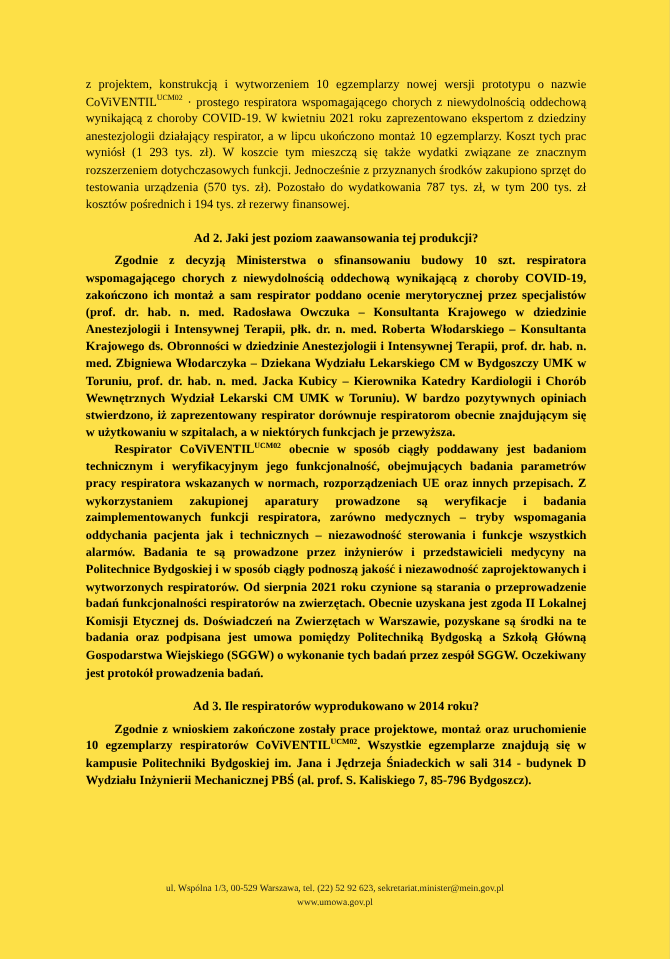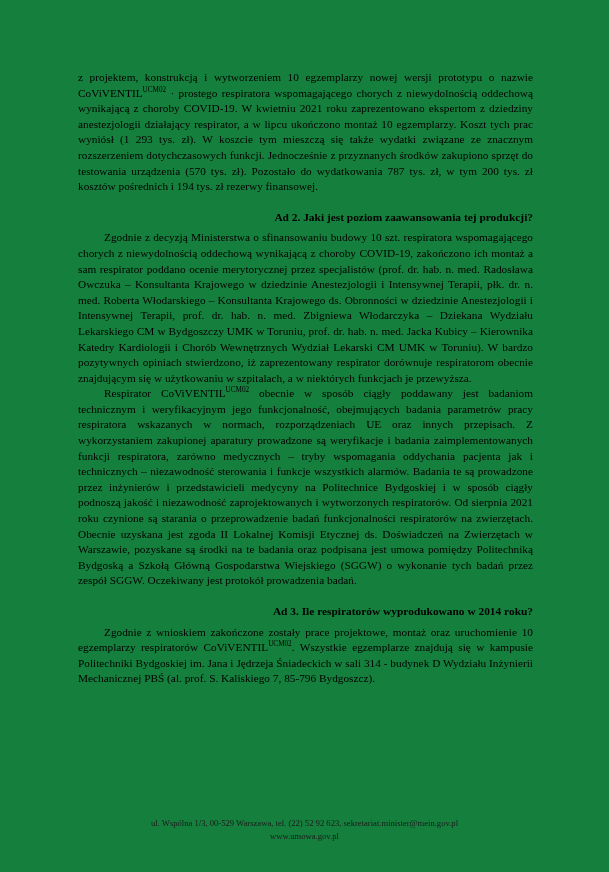--- a/index.html
+++ b/index.html
@@ -3,21 +3,21 @@
 <meta charset="utf-8">
 <style>
   html, body {
     margin: 0;
     padding: 0;
     background: #b0b0b0;
   }
   .page {
     width: 609px;
     height: 872px;
-    background: #15803d;
+    background: #fde047;
     position: relative;
     margin: 0 auto;
     overflow: hidden;
     font-family: "Liberation Serif", serif;
     color: #000000;
     box-sizing: border-box;
   }
   .content {
     position: absolute;
     left: 78px;
@@ -27,43 +27,44 @@
   p {
     margin: 0;
     font-size: 11.3px;
     line-height: 15.6px;
     text-align: justify;
     text-justify: inter-word;
     hyphens: none;
   }
   p.indent {
     text-indent: 26px;
+    font-weight: bold;
   }
   p.cont {
     text-indent: 0;
   }
   .sup {
     font-size: 7.2px;
     vertical-align: super;
     line-height: 0;
   }
   h2.heading {
     margin: 0;
     font-size: 11.4px;
     line-height: 15.6px;
     font-weight: bold;
-    text-align: right;
+    text-align: center;
   }
   .gap-before-heading { height: 15px; }
   .gap-after-heading { height: 5px; }
   .footer {
     position: absolute;
     left: 0;
     right: 0;
-    bottom: 30px;
+    bottom: 46px;
     text-align: center;
     font-size: 8.6px;
     line-height: 12.5px;
     color: #1a1a1a;
     font-family: "Liberation Serif", serif;
   }
   .footer div { white-space: nowrap; }
 </style>
 </head>
 <body>

